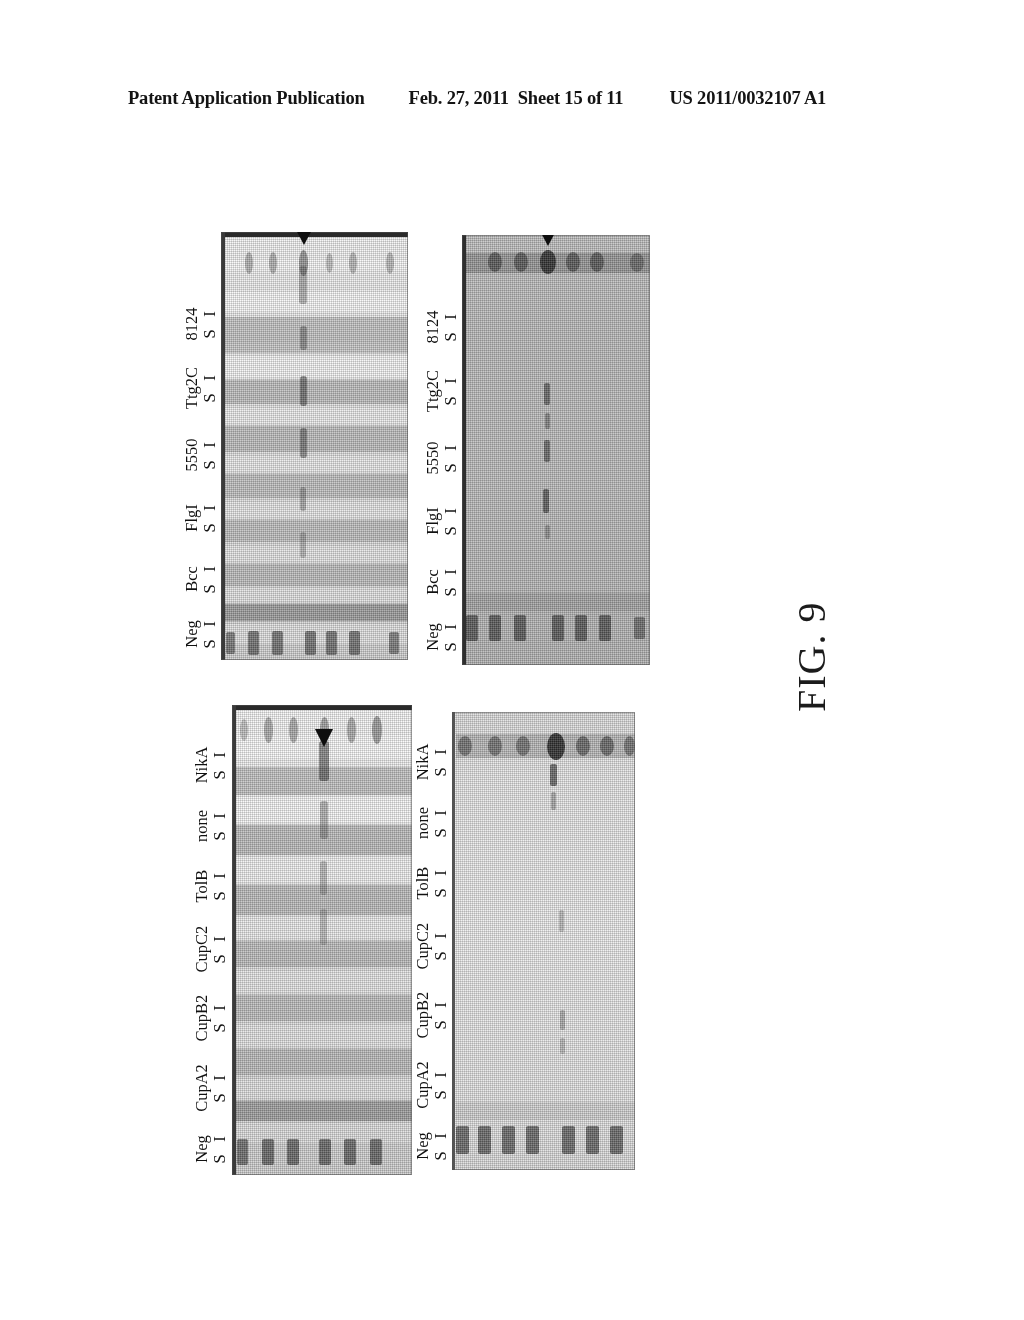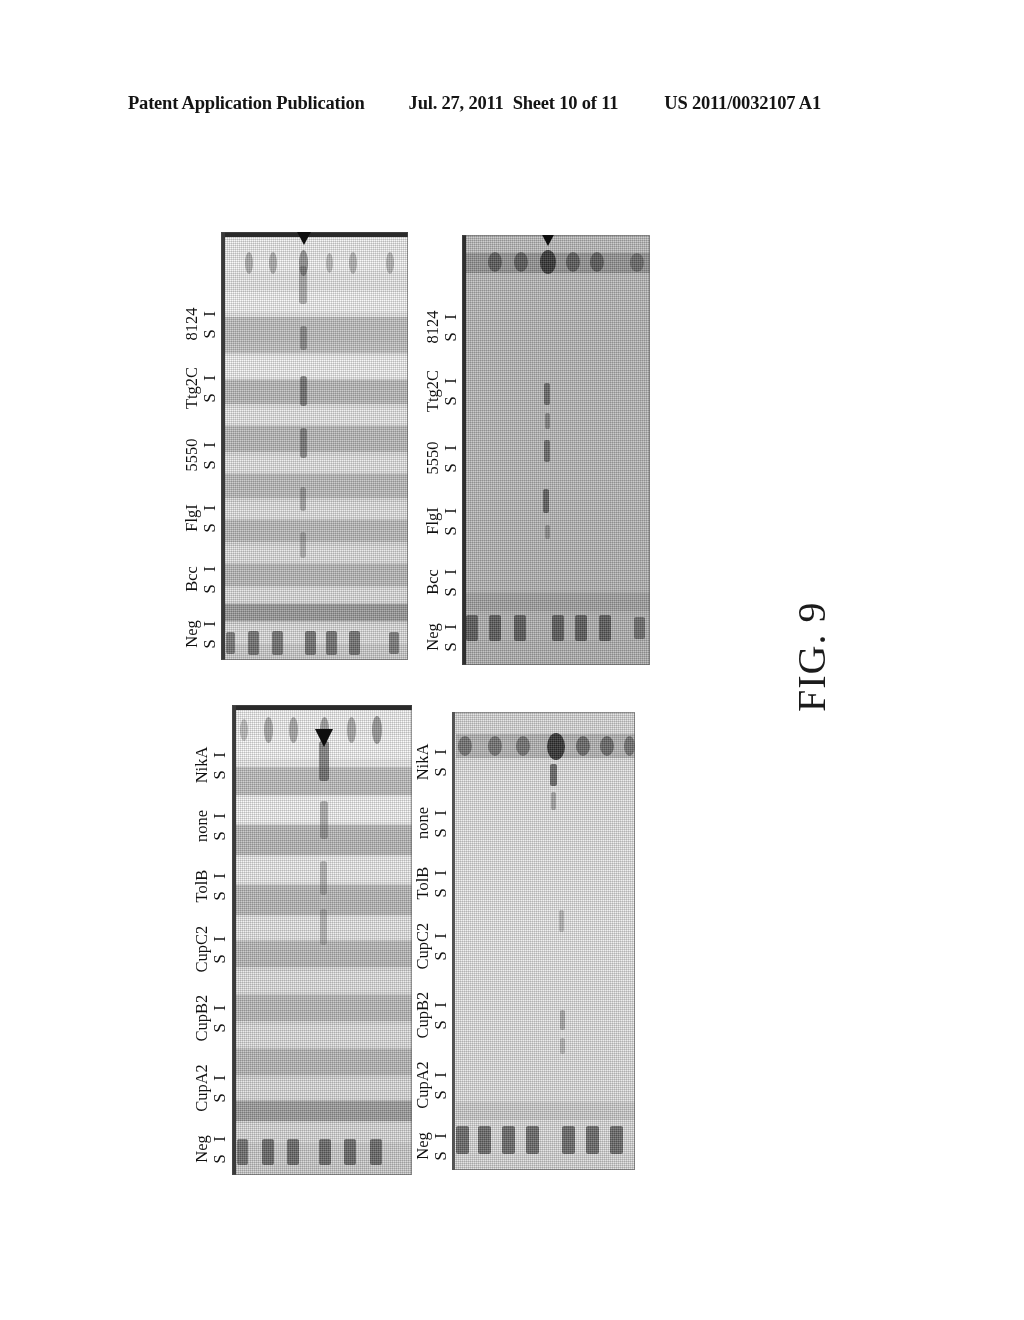--- a/index.html
+++ b/index.html
@@ -19,21 +19,21 @@
   }
 
   
   #page-header {
     position: absolute;
     left: 128px;
     top: 88px;
     width: 768px;
     height: 30px;
     display: flex;
-    align-items: center;
+    align-items: flex-start;
     font-family: "Liberation Serif", serif;
     font-weight: bold;
     font-size: 18.5px;
     letter-spacing: -0.2px;
     color: #141414;
     white-space: nowrap;
   }
   #page-header .hdr-pub   { margin-right: 44px; }
   #page-header .hdr-date  { margin-right: 9px;  }
   #page-header .hdr-sheet { margin-right: 46px; }
@@ -147,22 +147,22 @@
     letter-spacing: 1px;
     color: #1b1b1b;
     white-space: nowrap;
   }
 </style>
 </head>
 <body>
 
 <div id="page-header">
   <span class="hdr-pub">Patent Application Publication</span>
-  <span class="hdr-date">Jul. 27, 2011</span>
-  <span class="hdr-sheet">Sheet 10 of 11</span>
+  <span class="hdr-date">Feb. 27, 2011</span>
+  <span class="hdr-sheet">Sheet 15 of 11</span>
   <span class="hdr-num">US 2011/0032107 A1</span>
 </div>
 
 <div id="figure-area">
 
   <div class="gel-panel" style="left:221px; top:232px; width:187px; height:428px; background:#ececec;">
     <div class="gel-base" style="background:linear-gradient(180deg,#f7f7f7 0%,#efefef 12%,#e2e2e2 45%,#dcdcdc 78%,#d2d2d2 100%);"></div>
 
     <div class="band" style="top:28px;  height:10px; background:rgba(255,255,255,0.55);"></div>
     <div class="band" style="top:60px;  height:20px; background:rgba(250,250,250,0.85);"></div>

